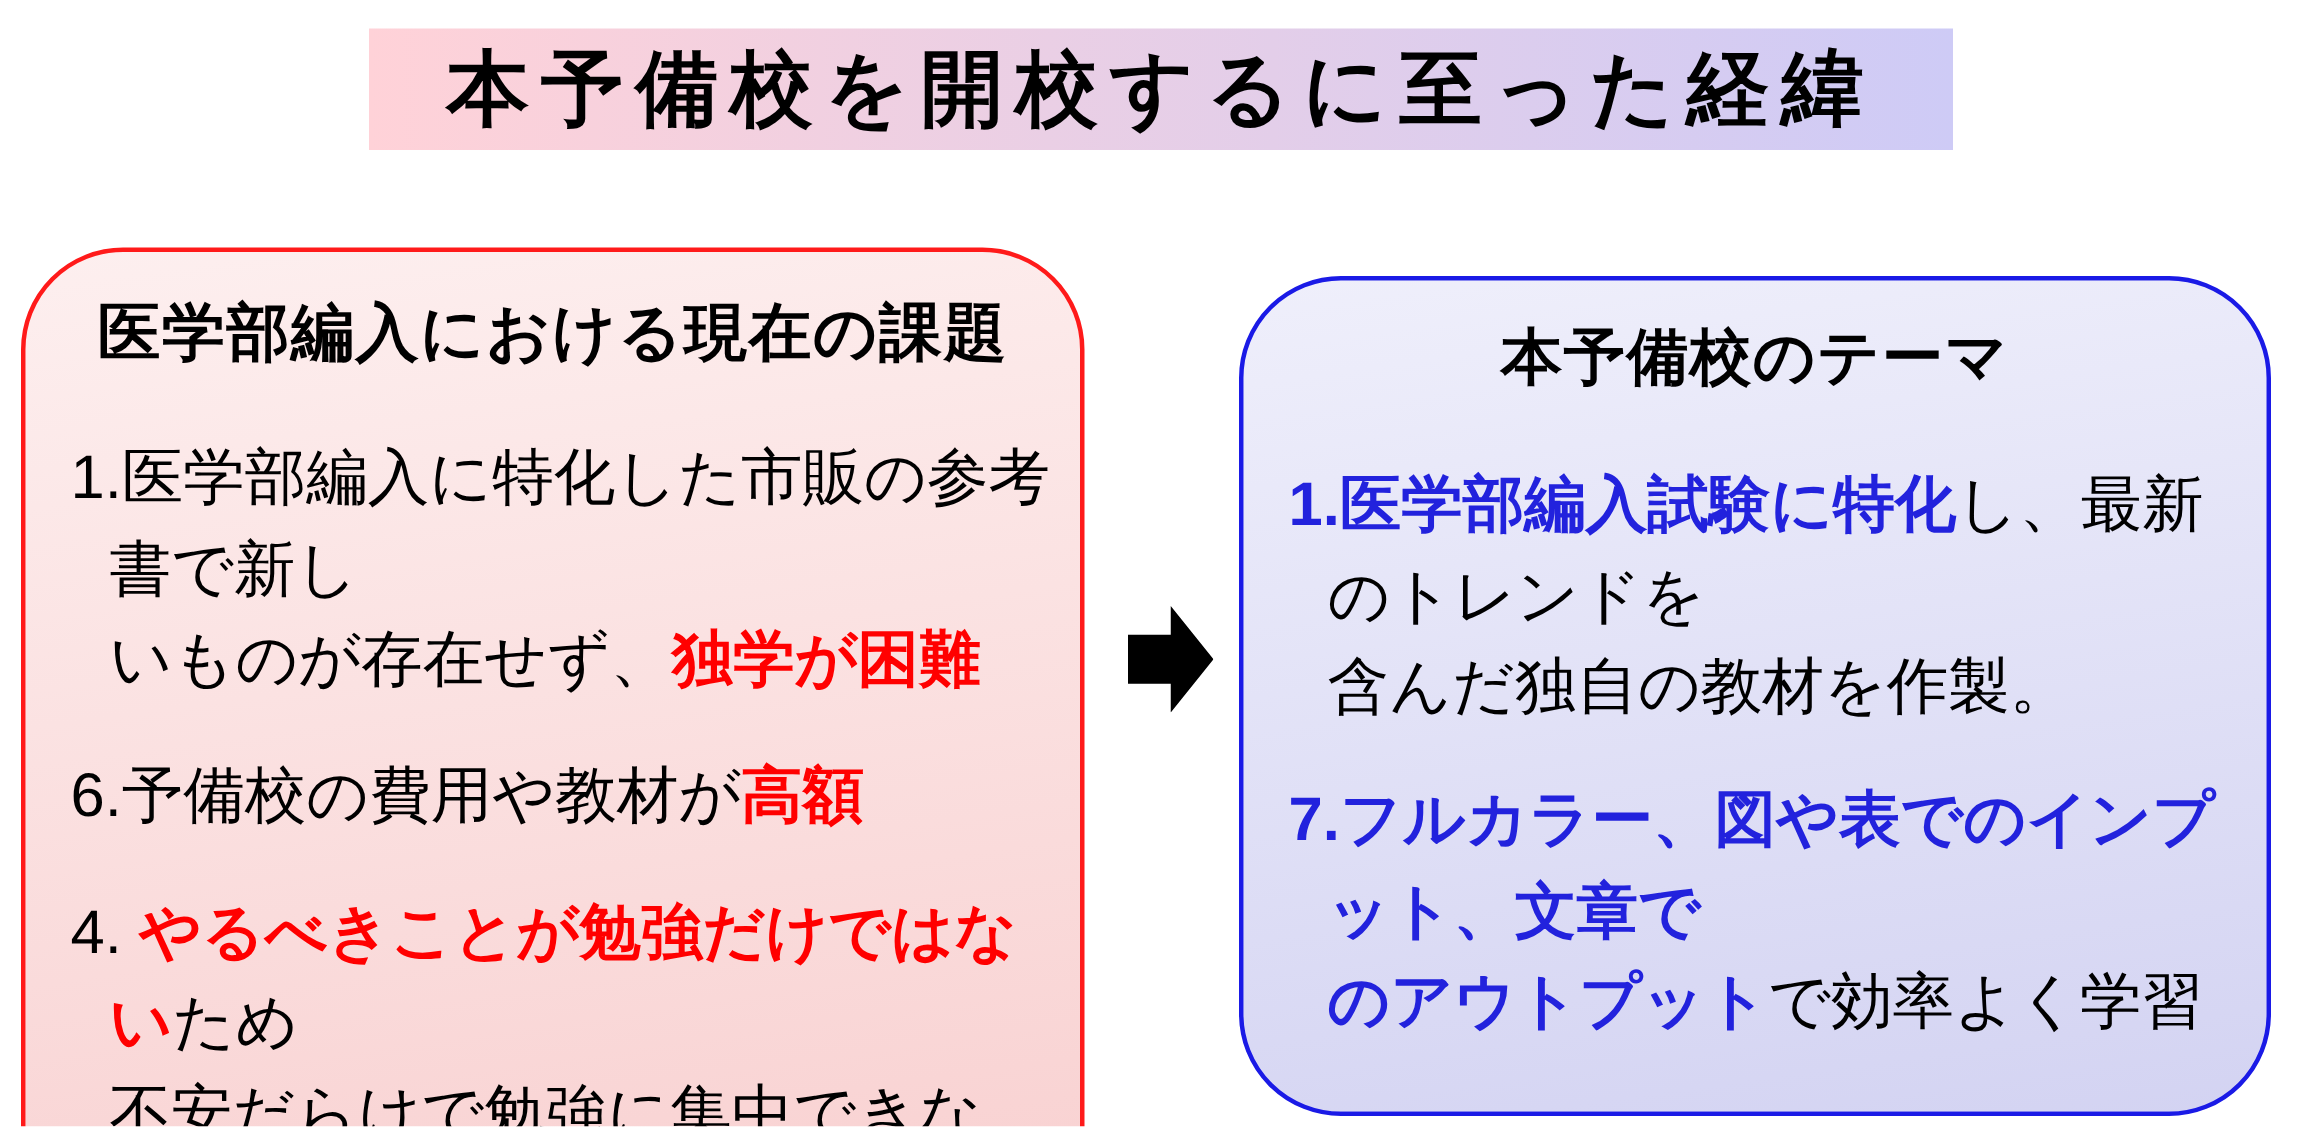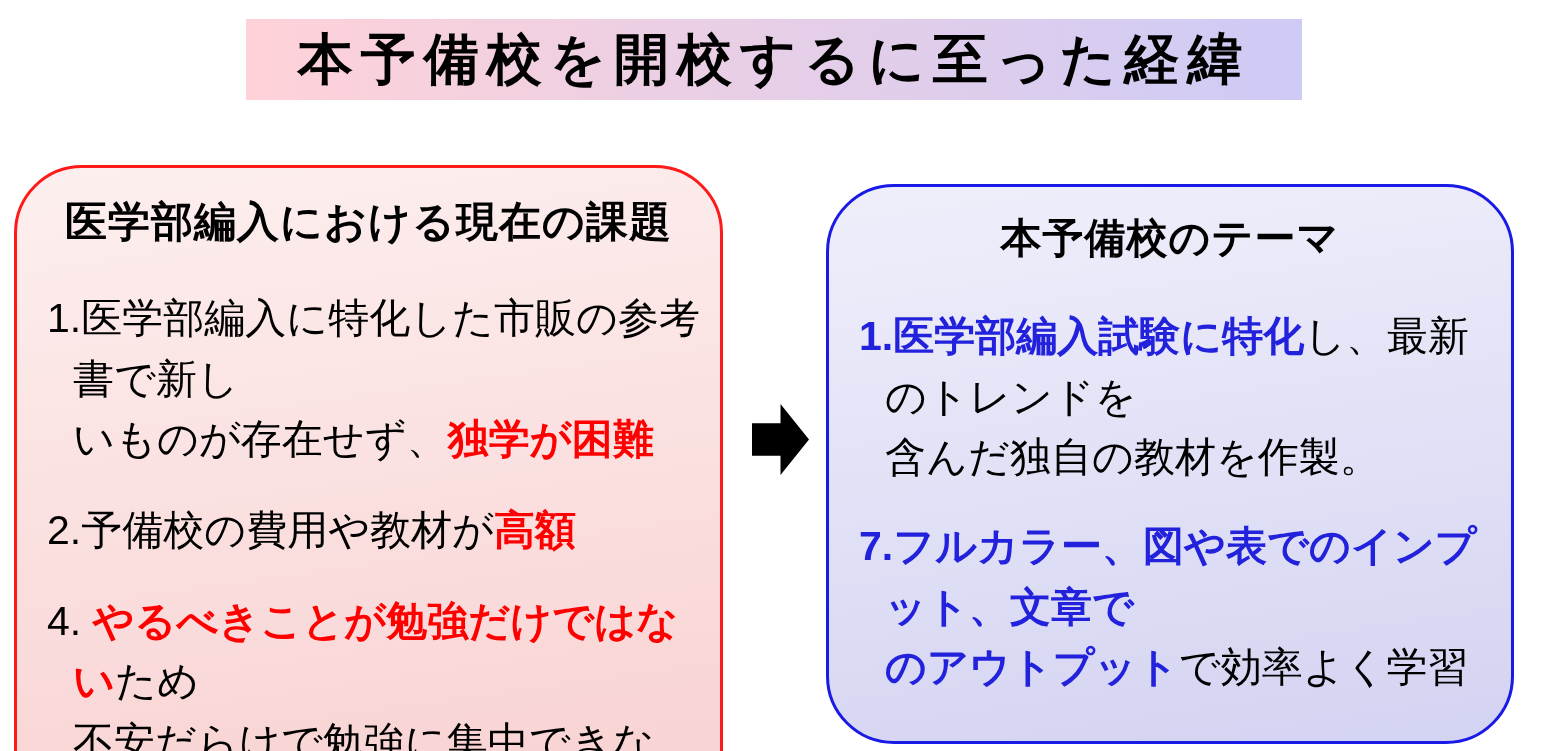--- a/index.html
+++ b/index.html
@@ -101,21 +101,21 @@
 
   <div class="title-banner">
     <h1>本予備校を開校するに至った経緯</h1>
   </div>
 
   <div class="card card-left">
     <h2>医学部編入における現在の課題</h2>
     <div class="items">
       <p class="item"><span class="plain">1.医学部編入に特化した市販の参考書で新し
 いものが存在せず、</span><span class="em">独学が困難</span></p>
-      <p class="item"><span class="plain">2.予備校の費用や教材が</span><span class="em">高額</span></p>
+      <p class="item"><span class="plain">6.予備校の費用や教材が</span><span class="em">高額</span></p>
       <p class="item"><span class="plain">4. </span><span class="em">やるべきことが勉強だけではない</span><span class="plain">ため
 不安だらけで勉強に集中できない。</span></p>
     </div>
   </div>
 
   <div class="block-arrow"></div>
 
   <div class="card card-right">
     <h2>本予備校のテーマ</h2>
     <div class="items">

